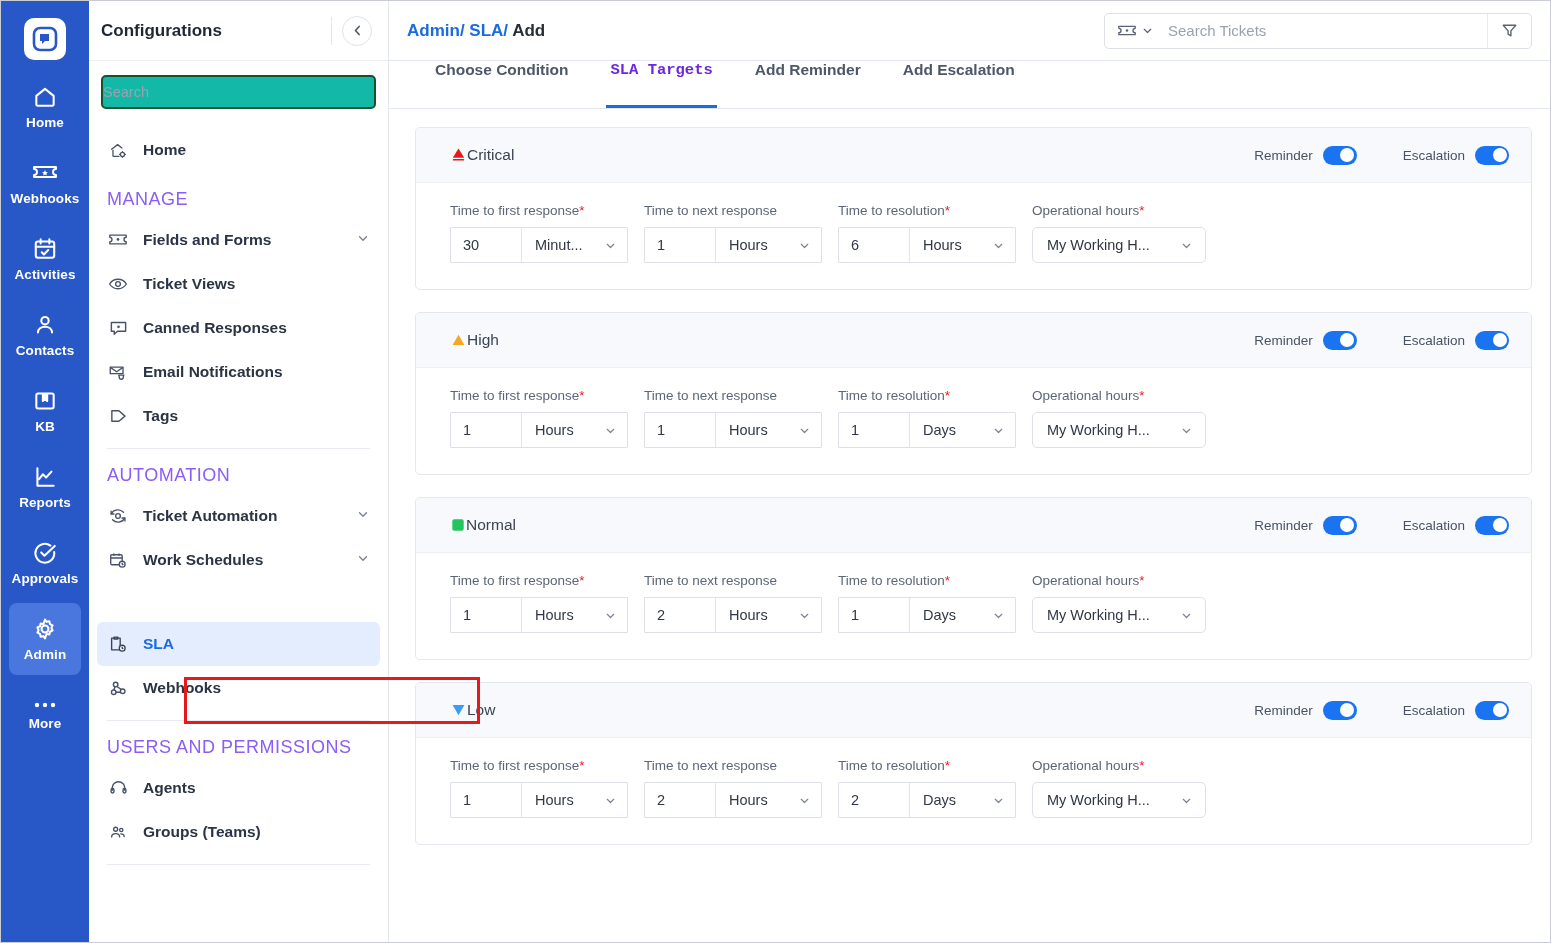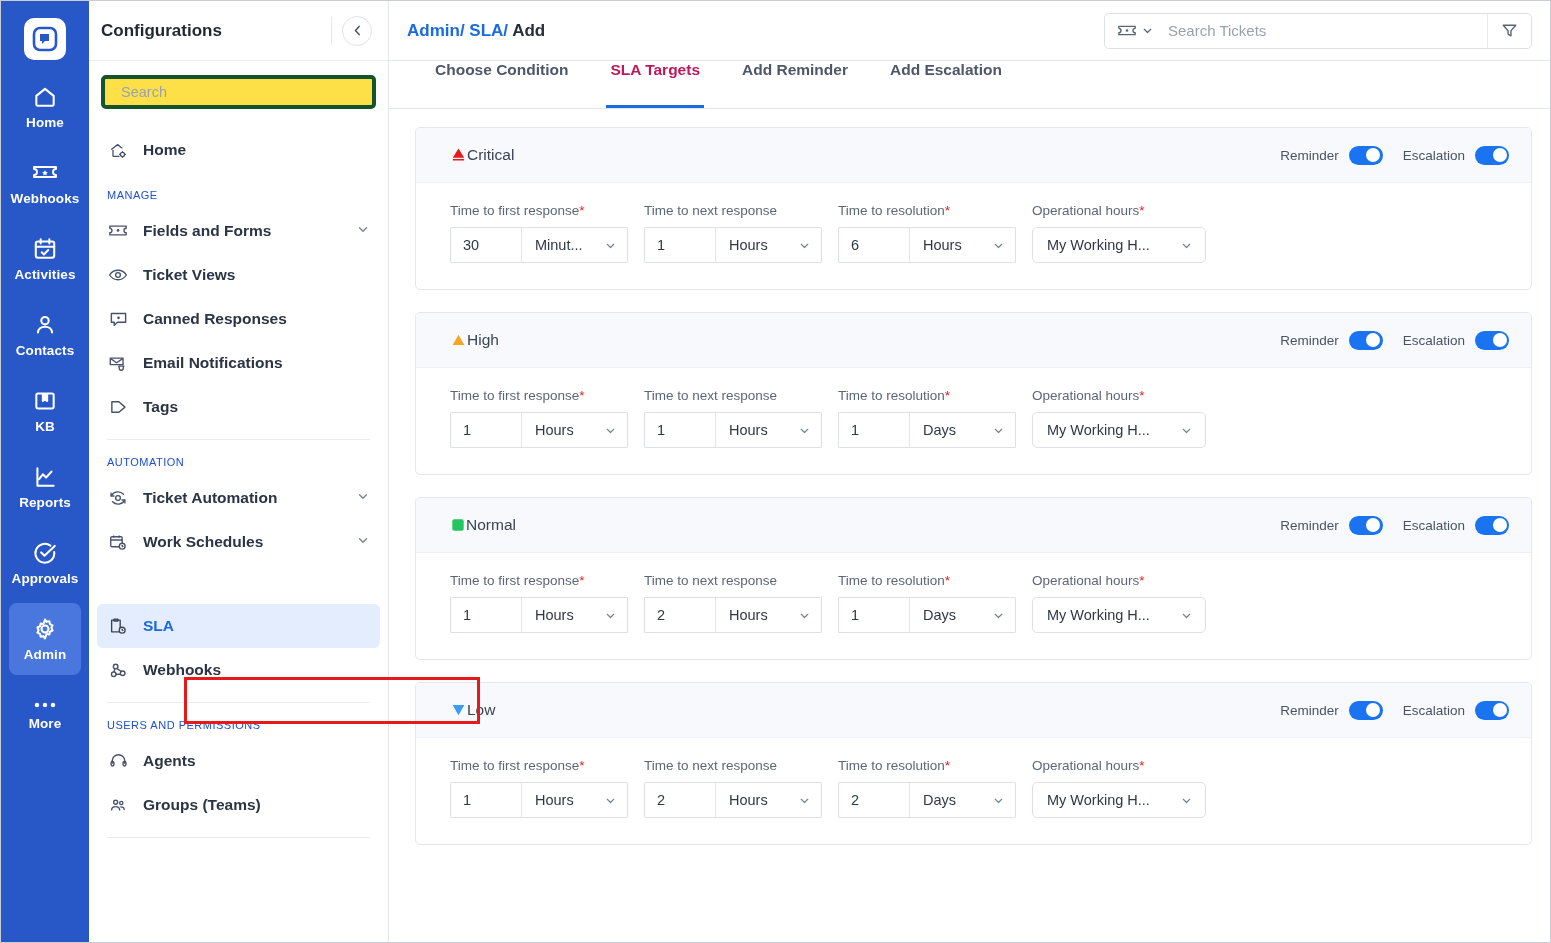--- a/index.html
+++ b/index.html
@@ -73,25 +73,25 @@
   .vdiv { width: 1px; height: 28px; background: #e3e6eb; margin-right: 10px; }
   .collapse-btn {
     width: 30px; height: 30px; border-radius: 50%;
     border: 1px solid #dfe3e9; background: #fff;
     display: flex; align-items: center; justify-content: center;
     margin-right: 16px; cursor: pointer;
   }
   .search-wrap { padding: 14px 12px 10px 12px; }
   .search-box {
     width: 100%; height: 34px;
-    border: 4px solid #14532d; border-radius: 5px;
-    padding: 0 16px;
+    border: 2px solid #14532d; border-radius: 5px;
+    padding: 0 0;
     font-size: 14.5px; color: #3d4655;
     font-family: "Liberation Sans", sans-serif;
-    background: #fde047;
+    background: #14b8a6;
     outline: none;
   }
   .search-box::placeholder { color: #9aa2b1; }
 
   .nav-scroll {
     flex: 1;
     overflow: hidden;
     padding-top: 8px;
   }
   .nav-item {
@@ -113,22 +113,22 @@
     font-size: 15.5px; font-weight: 700; color: #2b3445;
     white-space: nowrap;
   }
   .nav-item .n-chev { margin-left: auto; color: #7b8494; }
   .nav-item.sel { background: #e3edfd; margin-top: 40px; }
   .nav-item.sel .n-label { color: #1a6ae0; }
   .nav-item.sel .n-icon { color: #3a4457; }
   .nav-item.plain-home { height: 46px; }
 
   .sec-label {
-    font-size: 11px; letter-spacing: .5px;
-    color: #1d4ed8; font-weight: 400;
+    font-size: 18px; letter-spacing: .5px;
+    color: #8b5cf6; font-weight: 400;
     padding: 16px 18px 8px 18px;
     text-transform: uppercase;
   }
   .nav-sep { height: 1px; background: #e9ecf1; margin: 10px 18px 0 18px; }
 
   
   .hl-rect {
     position: absolute;
     left: 95px; top: 676px;
     width: 296px; height: 47px;
@@ -183,21 +183,21 @@
     background: #fff;
     gap: 34px;
   }
   .tab {
     font-size: 15.5px; font-weight: 700; color: #4e5767;
     padding: 0 4px 12px 4px;
     cursor: pointer;
     border-bottom: 3px solid transparent;
     white-space: nowrap;
   }
-  .tab.active { color: #be185d; border-bottom-color: #1a6ae0; }
+  .tab.active { color: #6d28d9; border-bottom-color: #1a6ae0; font-family: Liberation Mono, monospace; }
 
   .content {
     flex: 1;
     background: #fff;
     padding: 18px 18px 0 26px;
     overflow: hidden;
   }
 
   .card {
     border: 1px solid #e4e7ec;
@@ -208,21 +208,21 @@
   }
   .card-head {
     height: 55px;
     background: #f7f9fc;
     border-bottom: 1px solid #edf0f4;
     display: flex; align-items: center;
     padding: 0 22px 0 34px;
   }
   .prio { display: flex; align-items: center; }
   .prio-name { font-size: 15.5px; color: #3b4456; }
-  .toggles { margin-left: auto; display: flex; align-items: center; gap: 20px; }
+  .toggles { margin-left: auto; display: flex; align-items: center; gap: 46px; }
   .tg-group { display: flex; align-items: center; gap: 10px; }
   .tg-label { font-size: 13.5px; color: #4a5364; }
   .tg {
     width: 34px; height: 19px; border-radius: 10px;
     background: #1a73f0; position: relative; cursor: pointer;
   }
   .tg::after {
     content: ""; position: absolute;
     width: 14px; height: 14px; border-radius: 50%;
     background: #fff; top: 2.5px; right: 2.5px;

